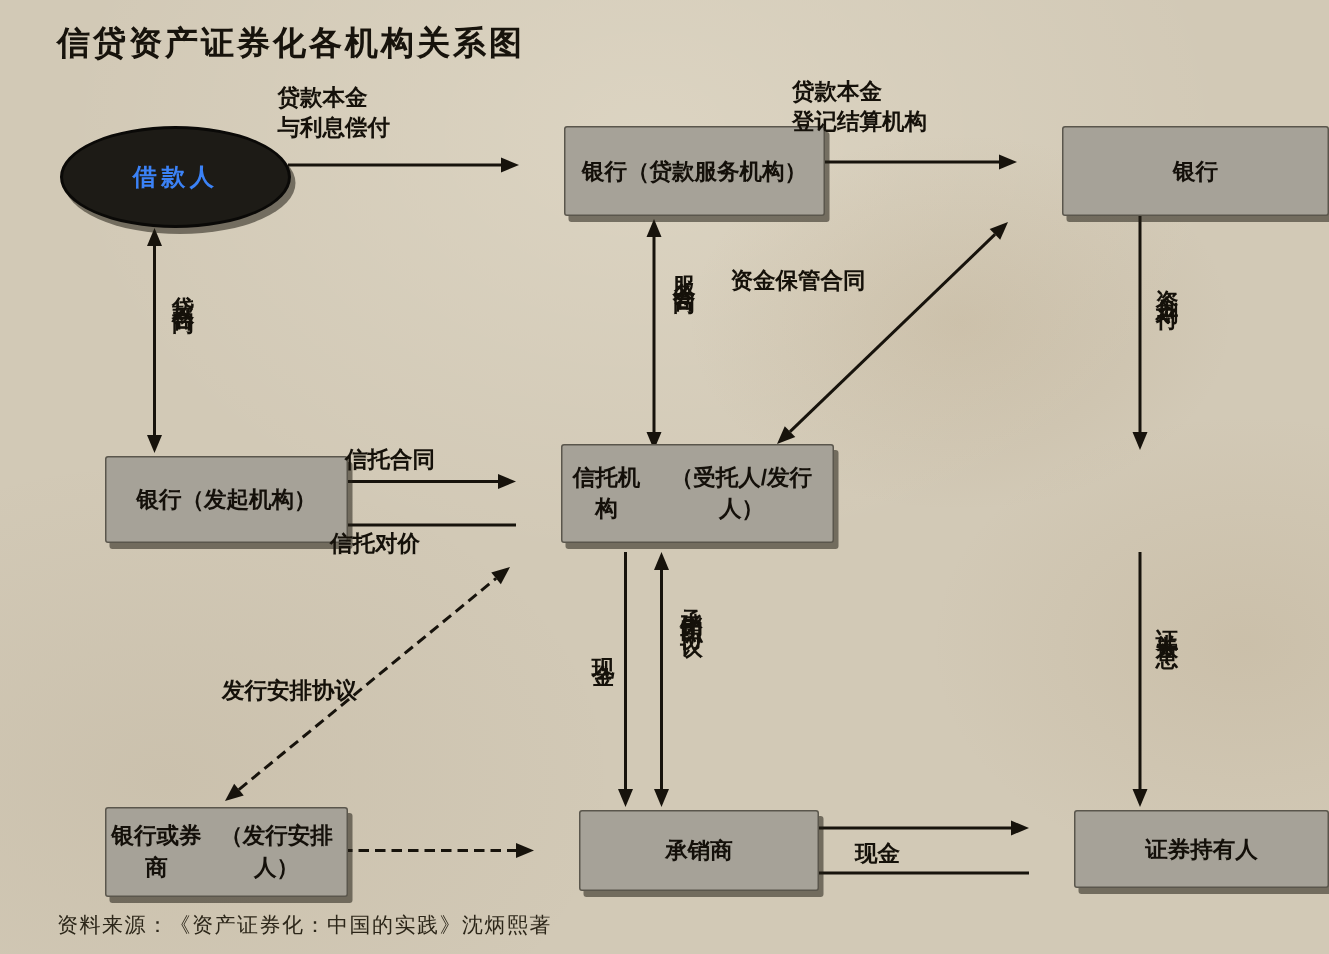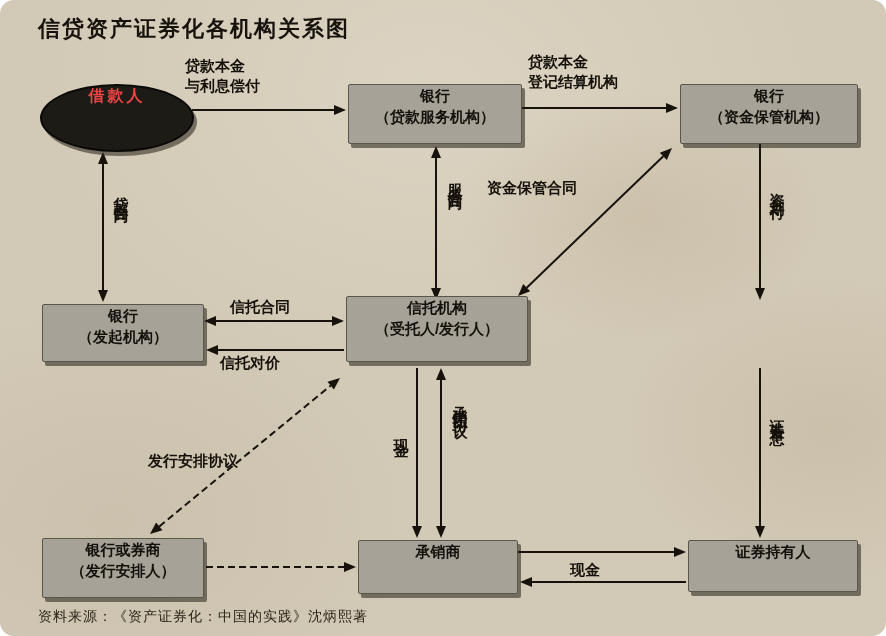--- a/index.html
+++ b/index.html
@@ -7,43 +7,42 @@
   .canvas{
     position:relative;
     width:886px;height:636px;
     overflow:hidden;
     background-color:#d2c9b6;
     background-image:
       radial-gradient(ellipse 260px 180px at 640px 215px, rgba(150,122,80,0.14), transparent 70%),
       radial-gradient(ellipse 300px 220px at 830px 430px, rgba(150,122,80,0.12), transparent 70%),
       radial-gradient(ellipse 420px 300px at 110px 520px, rgba(120,100,70,0.08), transparent 72%),
       radial-gradient(ellipse 520px 380px at 430px 90px, rgba(255,250,235,0.22), transparent 75%);
-    border-radius: 14px;
   }
   .title{
     position:absolute;left:38px;top:14px;
     font-size:22px;font-weight:bold;color:#17130c;letter-spacing:2px;
   }
   .node{
     position:absolute;
     background:#a6a298;
     border:1px solid #5a564c;
     box-shadow:3px 4px 0 rgba(35,31,22,0.55);
     color:#14100a;font-weight:bold;font-size:15px;line-height:1.4;
-    display:flex;flex-direction:column;align-items:center;justify-content:flex-start;
-    text-align:center;border-radius:2px;
+    display:flex;flex-direction:row;align-items:center;justify-content:center;
+    text-align:center;border-radius:2px;margin-left:28px;
   }
   .ellipse{
     position:absolute;
     background:#1d1b16;
     border:2px solid #0a0907;
     border-radius:50%;
     box-shadow:3px 4px 0 rgba(35,31,22,0.55);
-    color:#ef4444;font-weight:bold;font-size:16px;letter-spacing:3px;
-    display:flex;align-items:flex-start;justify-content:center;
+    color:#3b82f6;font-weight:bold;font-size:16px;letter-spacing:3px;
+    display:flex;align-items:center;justify-content:center;
   }
   .elabel{
     position:absolute;
     font-weight:bold;font-size:15px;line-height:1.35;color:#15110a;
     white-space:nowrap;
   }
   .elabel.center{text-align:left;white-space:normal;}
   .vlabel{
     position:absolute;
     writing-mode:vertical-rl;text-orientation:upright;
@@ -154,21 +153,20 @@
     <span>借款人</span>
   </div>
 
   <div class="node" style="left:348px;top:84px;width:172px;height:58px">
     <span>银行</span>
     <span>（贷款服务机构）</span>
   </div>
 
   <div class="node" style="left:680px;top:84px;width:176px;height:58px">
     <span>银行</span>
-    <span>（资金保管机构）</span>
   </div>
 
   <div class="node" style="left:42px;top:304px;width:160px;height:56px">
     <span>银行</span>
     <span>（发起机构）</span>
   </div>
 
   <div class="node" style="left:346px;top:296px;width:180px;height:64px">
     <span>信托机构</span>
     <span>（受托人/发行人）</span>

